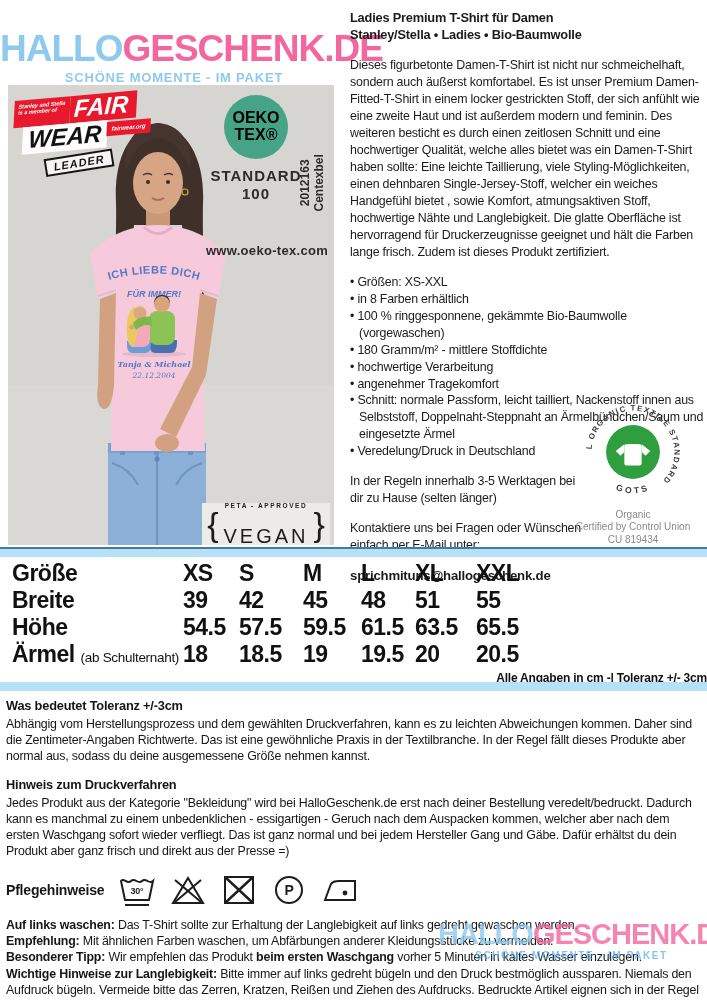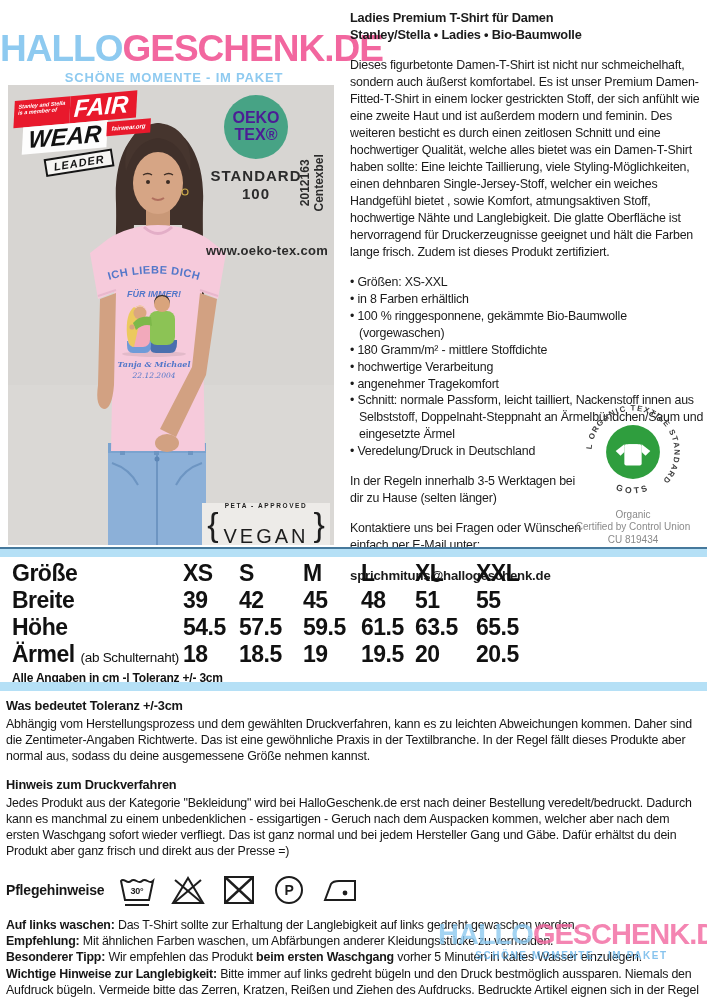--- a/index.html
+++ b/index.html
@@ -19,21 +19,21 @@
 
   .fairwear { position:absolute; left:8px; top:10px; transform:rotate(-5deg); width:140px; font-style:italic; }
   .fw-row1, .fw-row2 { display:flex; align-items:stretch; }
   .fw-member { background:#e8192c; color:#fff; font-size:5.5px; font-weight:bold; padding:3px 4px 2px; line-height:1.15; width:56px; transform:skewX(-8deg); }
   .fw-fair { background:#e8192c; color:#fff; font-size:24px; font-weight:bold; padding:0 8px 2px 4px; transform:skewX(-8deg); line-height:1.05; }
   .fw-wear { background:#fdfdfd; color:#121212; font-size:24px; font-weight:bold; padding:0 6px 2px; transform:skewX(-8deg); line-height:1.05; margin-left:6px; }
   .fw-org { background:#e8192c; color:#fff; font-size:6px; font-weight:bold; padding:4px 5px 0; transform:skewX(-8deg); height:14px; margin-top:2px; }
   .fw-leader { display:inline-block; margin:4px 0 0 26px; border:2px solid #151515; background:#f6f5f3; color:#151515; font-size:11px; font-weight:bold; letter-spacing:1px; padding:1px 7px; transform:rotate(-4deg); }
 
   .oeko { position:absolute; left:196px; top:10px; width:126px; text-align:center; color:#2b2b2b; }
-  .oeko-circle { width:64px; height:64px; border-radius:50%; background:#47a385; color:#4c1d95; margin-left:20px; display:flex; flex-direction:column; align-items:center; justify-content:center; font-weight:bold; font-size:16px; line-height:1.05; }
+  .oeko-circle { width:64px; height:64px; border-radius:50%; background:#47a385; color:#000000; margin-left:20px; display:flex; flex-direction:column; align-items:center; justify-content:center; font-weight:bold; font-size:16px; line-height:1.05; }
   .oeko-standard { margin-top:8px; width:104px; font-weight:bold; font-size:15px; line-height:1.2; letter-spacing:1px; }
   .oeko-vert { position:absolute; right:-26px; top:74px; width:86px; transform:rotate(-90deg); font-weight:bold; font-size:12px; line-height:1.15; text-align:center; }
   .oeko-vert span { display:block; }
   .oeko-url { position:absolute; left:0; top:148px; width:126px; font-weight:bold; font-size:13px; letter-spacing:0.3px; }
 
   .print { position:absolute; left:84px; top:174px; width:124px; height:124px; }
 
   .vegan { position:absolute; left:194px; top:418px; width:128px; height:44px; background:#edebe8; display:flex; align-items:center; justify-content:center; gap:5px; color:#1d1d1d; }
   .vegan .brace { font-size:34px; font-weight:300; line-height:1; padding-bottom:3px; }
   .vegan-mid { text-align:center; }
@@ -55,21 +55,21 @@
 
   
   .bar { position:absolute; left:0; width:707px; background:#b5e0f6; }
   .bar1 { top:547px; height:10px; border-top:2px solid #46799c; }
   .bar2 { top:682px; height:9px; }
 
   
   .size-table { position:absolute; left:0; top:560px; width:707px; padding-left:12px; color:#111; }
   .st-row { display:grid; grid-template-columns:171px 56px 64px 58px 54px 61px auto; align-items:center; height:27px; font-weight:bold; font-size:23px; letter-spacing:-0.5px; }
   .st-small { font-size:13.5px; font-weight:normal; letter-spacing:-0.3px; }
-  .table-note { margin-top:3px; width:695px; text-align:left; font-weight:bold; font-size:12px; letter-spacing:-0.2px; }
+  .table-note { margin-top:3px; width:695px; text-align:right; font-weight:bold; font-size:12px; letter-spacing:-0.2px; }
 
   
   .info { position:absolute; left:6px; top:698px; width:697px; font-size:12.4px; line-height:1.3; letter-spacing:-0.2px; color:#161616; }
   .info h4 { font-size:12.8px; margin-bottom:1px; letter-spacing:-0.2px; }
   .info p.block { margin-bottom:13px; }
   .pflege-row { display:flex; align-items:center; gap:14px; margin:3px 0 9px; }
   .pflege-label { font-weight:bold; font-size:14px; }
   .care-icons { display:flex; align-items:center; gap:13px; }
   .care p { margin:0; }
   b.inline { font-weight:bold; }

